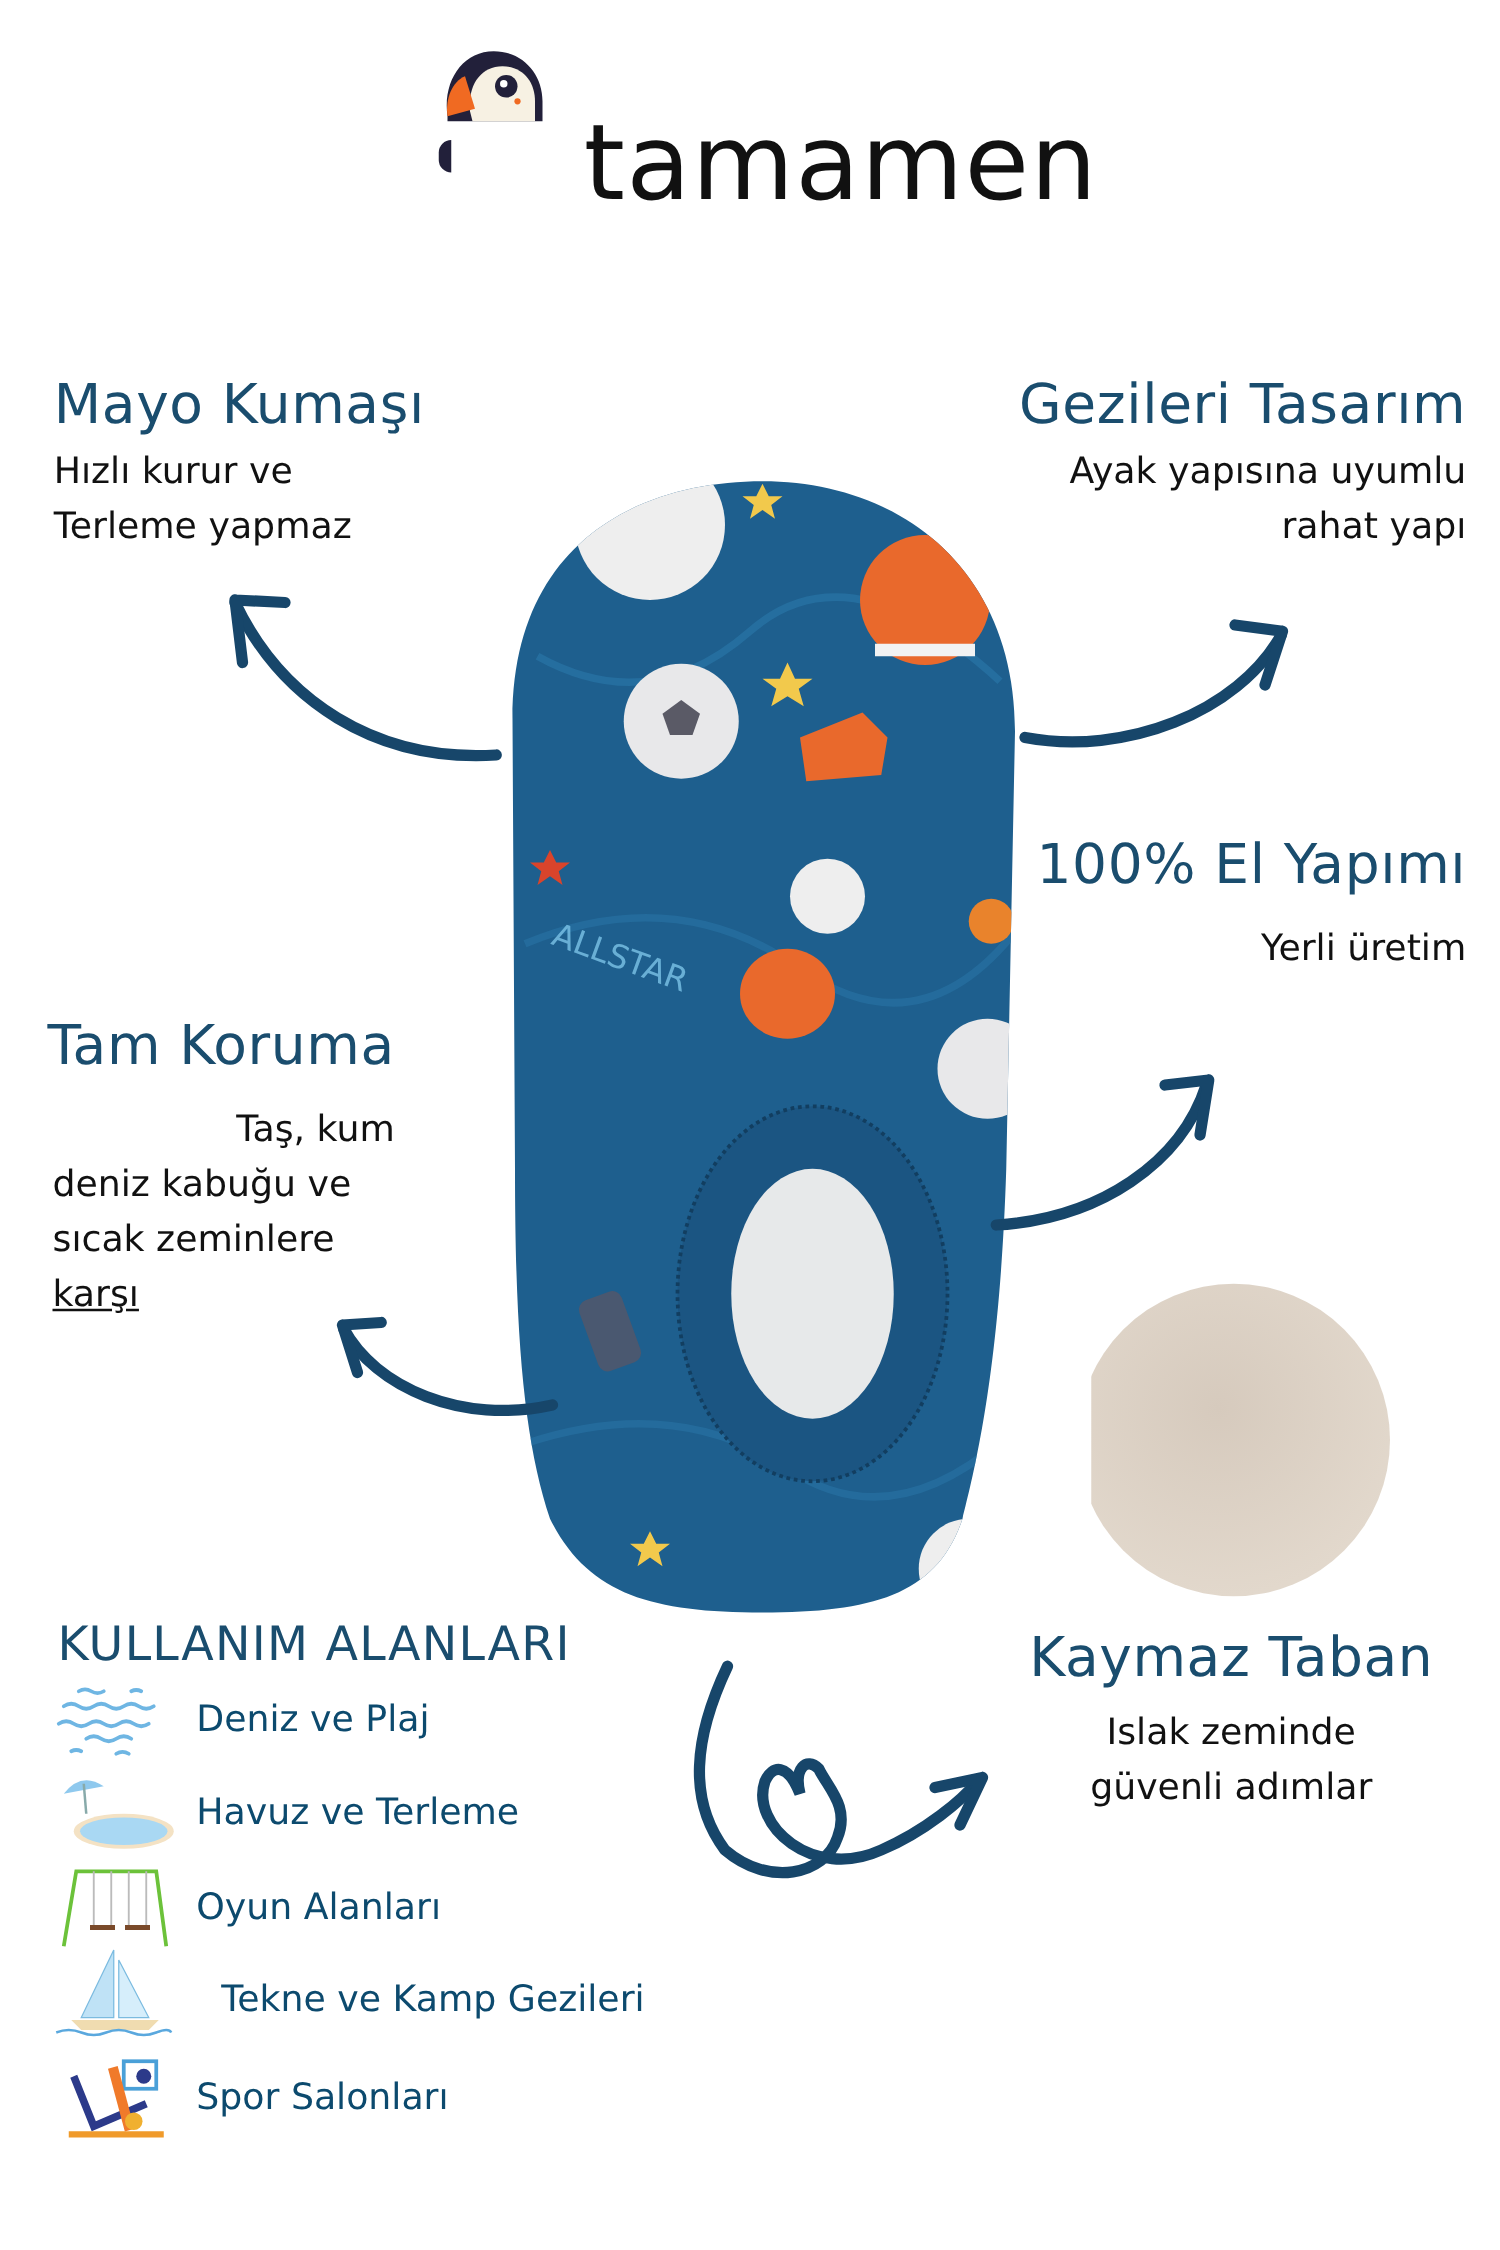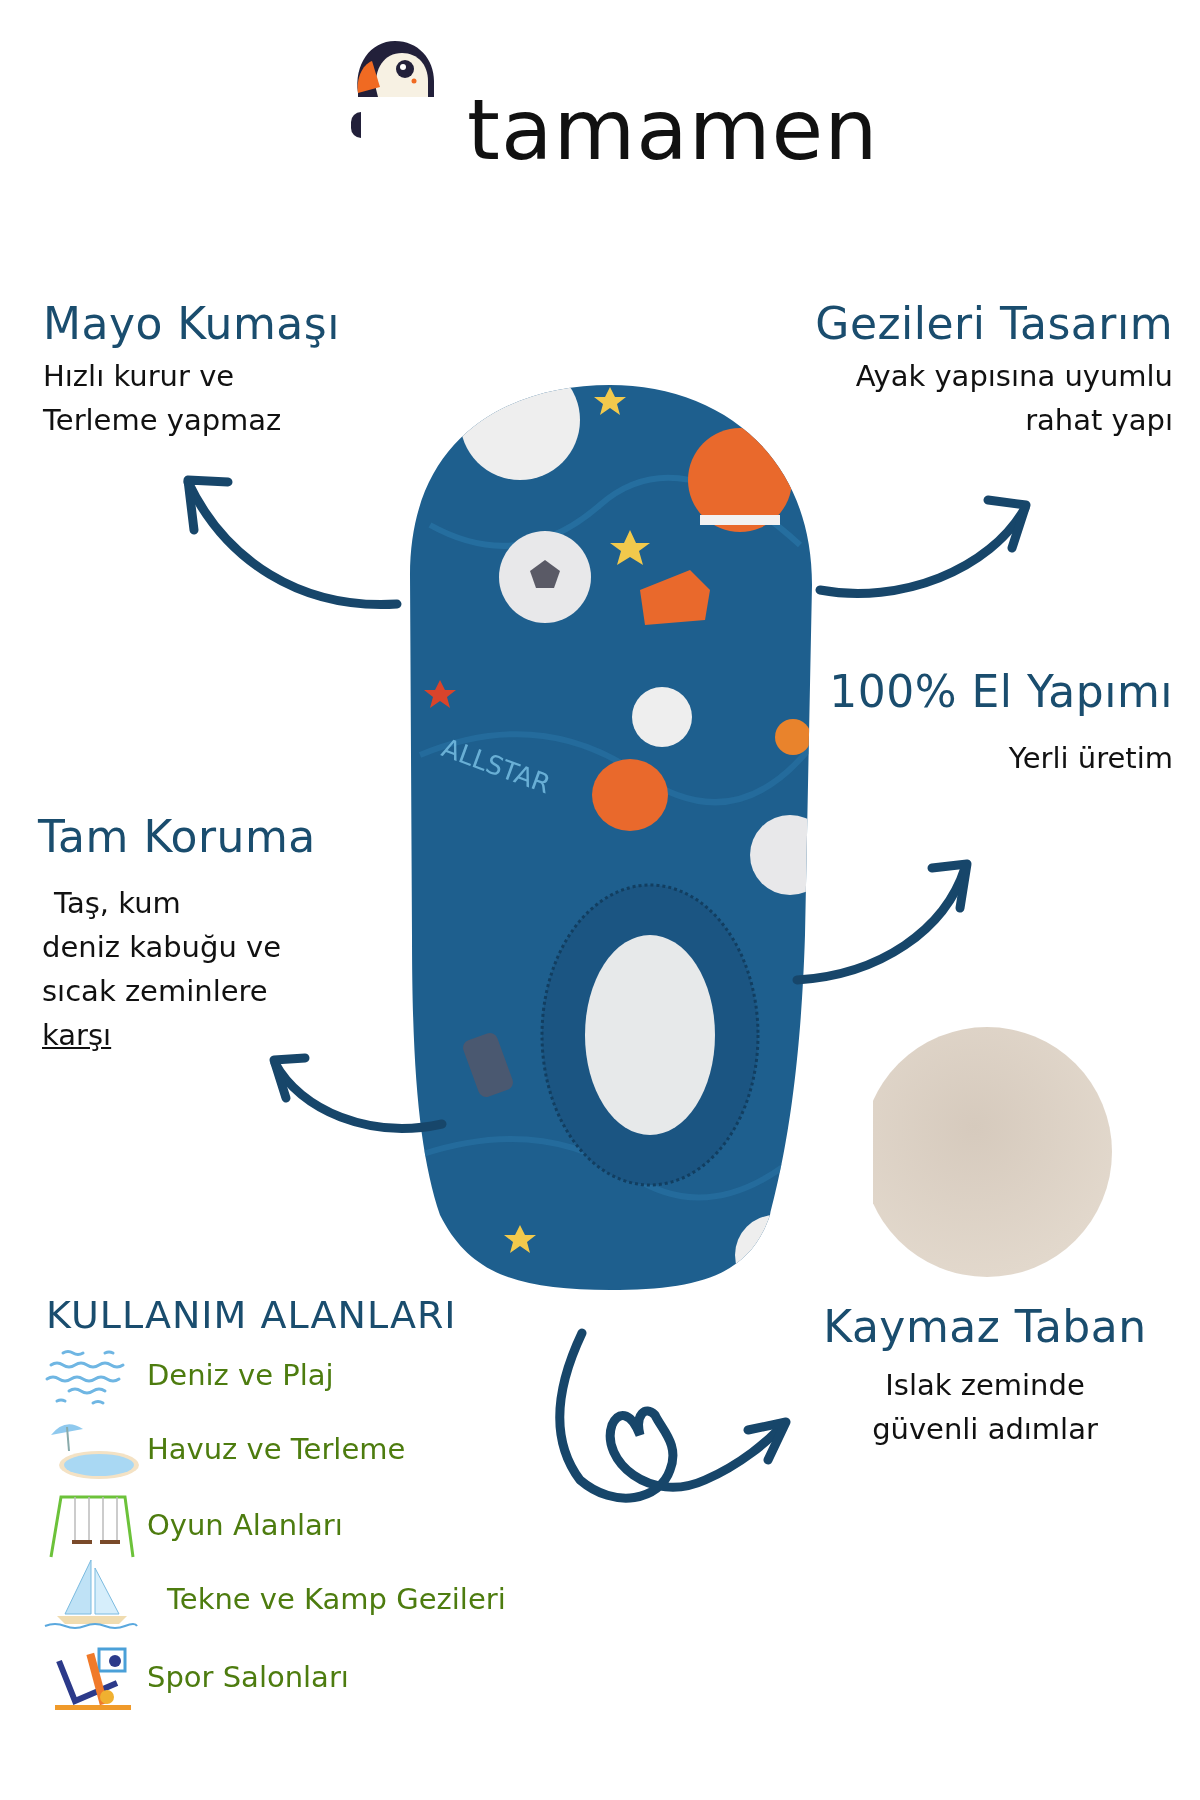--- a/index.html
+++ b/index.html
@@ -7,21 +7,21 @@
          font-family:"DejaVu Sans", sans-serif; color:#111; }
   .abs { position:absolute; }
   .h { color:#1a4d6e; font-size:44px; font-weight:normal; letter-spacing:0.5px; white-space:nowrap; line-height:1; }
   .p { color:#111; font-size:29px; line-height:44px; white-space:nowrap; }
   .r { text-align:right; }
   .c { text-align:center; }
   #logo-text { font-size:84px; color:#111; letter-spacing:1px; line-height:1; }
   #usage-title { color:#1a4d6e; font-size:38px; letter-spacing:1px; line-height:1; white-space:nowrap; }
   .usage-row { position:absolute; left:45px; height:70px; display:flex; align-items:center; }
   .usage-icon { width:92px; height:68px; display:block; }
-  .usage-label { margin-left:10px; font-size:29px; color:#4d7c0f; white-space:nowrap; }
+  .usage-label { margin-left:20px; font-size:29px; color:#0c4a6e; white-space:nowrap; }
   svg { overflow:visible; }
 </style>
 </head>
 <body>
 
 <div class="abs" style="left:345px;top:30px;width:400px;height:170px;">
   <svg class="abs" style="left:5px;top:5px;" width="90" height="70" viewBox="0 0 90 70">
     <path d="M8 58 C4 30 20 6 45 6 C68 6 84 24 84 46 L84 62 L8 62 Z" fill="#22203a"></path>
     <path d="M26 54 C24 34 34 18 52 18 C68 18 78 30 78 46 L78 62 L28 62 Z" fill="#f7f1e3"></path>
     <path d="M8 58 C6 44 12 30 22 26 L30 52 Z" fill="#f06a22"></path>
@@ -45,21 +45,21 @@
   <div class="p r">rahat yapı</div>
 </div>
 
 <div class="abs r" style="right:27px;top:670px;">
   <div class="h r">100% El Yapımı</div>
   <div class="p r" style="margin-top:22px;">Yerli üretim</div>
 </div>
 
 <div class="abs" style="left:38px;top:815px;">
   <div class="h">Tam Koruma</div>
-  <div class="p" style="margin-top:22px;margin-left:16px;">Taş, kum</div>
+  <div class="p" style="margin-top:22px;margin-left:16px;text-align:right;">Taş, kum</div>
   <div class="p" style="margin-left:4px;">deniz kabuğu ve</div>
   <div class="p" style="margin-left:4px;">sıcak zeminlere</div>
   <div class="p" style="margin-left:4px;text-decoration:underline;">karşı</div>
 </div>
 
 <div class="abs c" style="left:790px;width:390px;top:1305px;">
   <div class="h c">Kaymaz Taban</div>
   <div class="p c" style="margin-top:14px;">Islak zeminde</div>
   <div class="p c">güvenli adımlar</div>
 </div>

